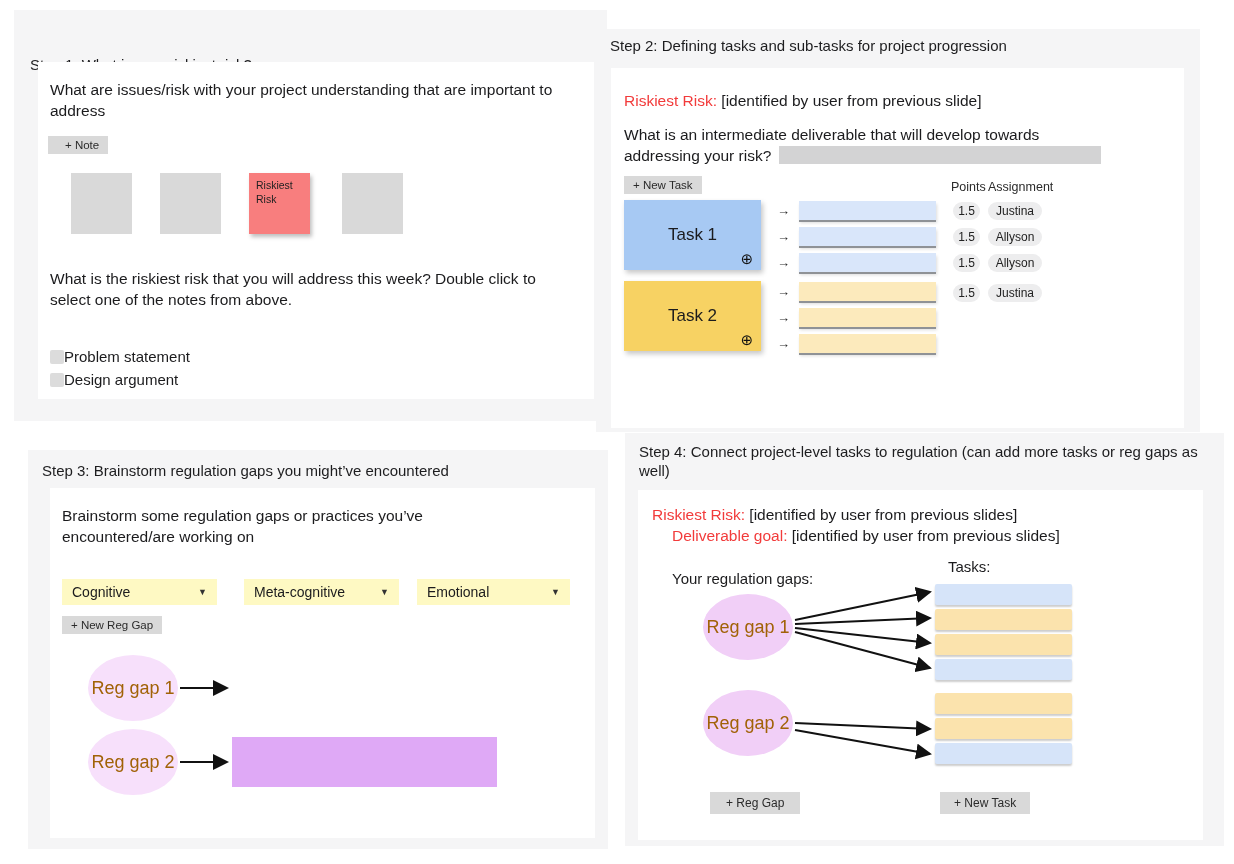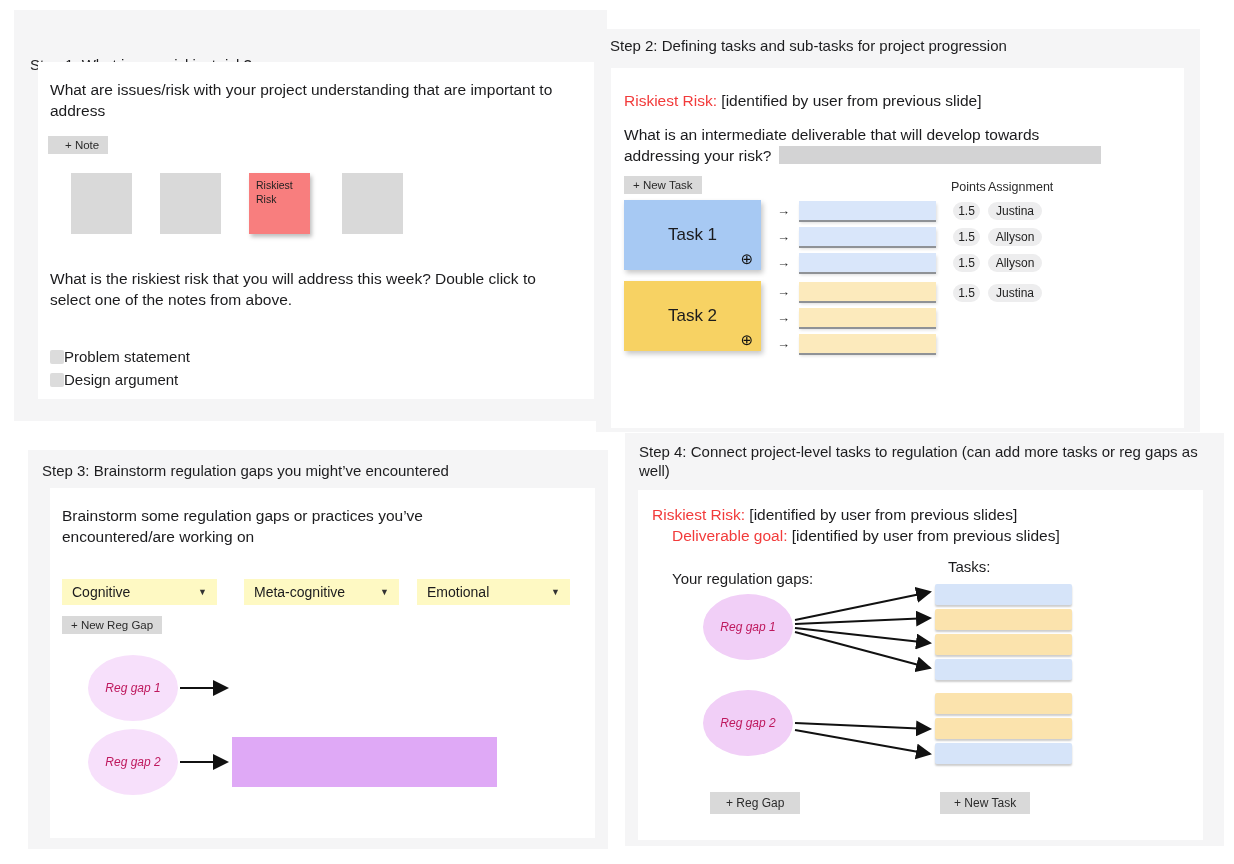--- a/index.html
+++ b/index.html
@@ -32,21 +32,21 @@
   .mini-arrow { position:absolute; font-size:13px; color:#2b2b2b; line-height:19px; }
   .col-header { position:absolute; font-size:12.5px; color:#2b2b2b; }
   .pill { position:absolute; height:18px; background:#ededee; border-radius:9px;
     font-size:12px; color:#222; display:flex; align-items:center; justify-content:center; }
   .helper { position:absolute; font-size:13px; color:#f23b3b; }
   .dropdown { position:absolute; height:26px; background:#fef9c3; display:flex;
     align-items:center; justify-content:space-between; padding:0 10px; font-size:14px;
     color:#1b1b1d; cursor:pointer; }
   .caret { font-size:9px; color:#333; }
   .ellipse { position:absolute; width:90px; height:66px; border-radius:50%;
-    display:flex; align-items:center; justify-content:center; font-size:12px; color:#be185d;font-style:italic; }
+    display:flex; align-items:center; justify-content:center; font-size:18px; color:#a16207; }
   .ellipse.e3 { background:#f7e0fb; }
   .ellipse.e4 { background:#f1cff7; }
   .prect { position:absolute; width:265px; height:50px; background:#dfa9f6;
     font-size:13px; color:#222; padding:8px 12px; line-height:1.3; }
   .bar4 { position:absolute; width:137px; height:21px; border-radius:2px;
     box-shadow:0 2px 2px rgba(0,0,0,.2); }
   .bar4.blue { background:#d6e4f9; }
   .bar4.yellow { background:#fbe3ad; }
   .hdr4 { position:absolute; font-size:15px; color:#1b1b1d; }
   .redline { position:absolute; font-size:15.5px; color:#1b1b1d; white-space:nowrap; }

